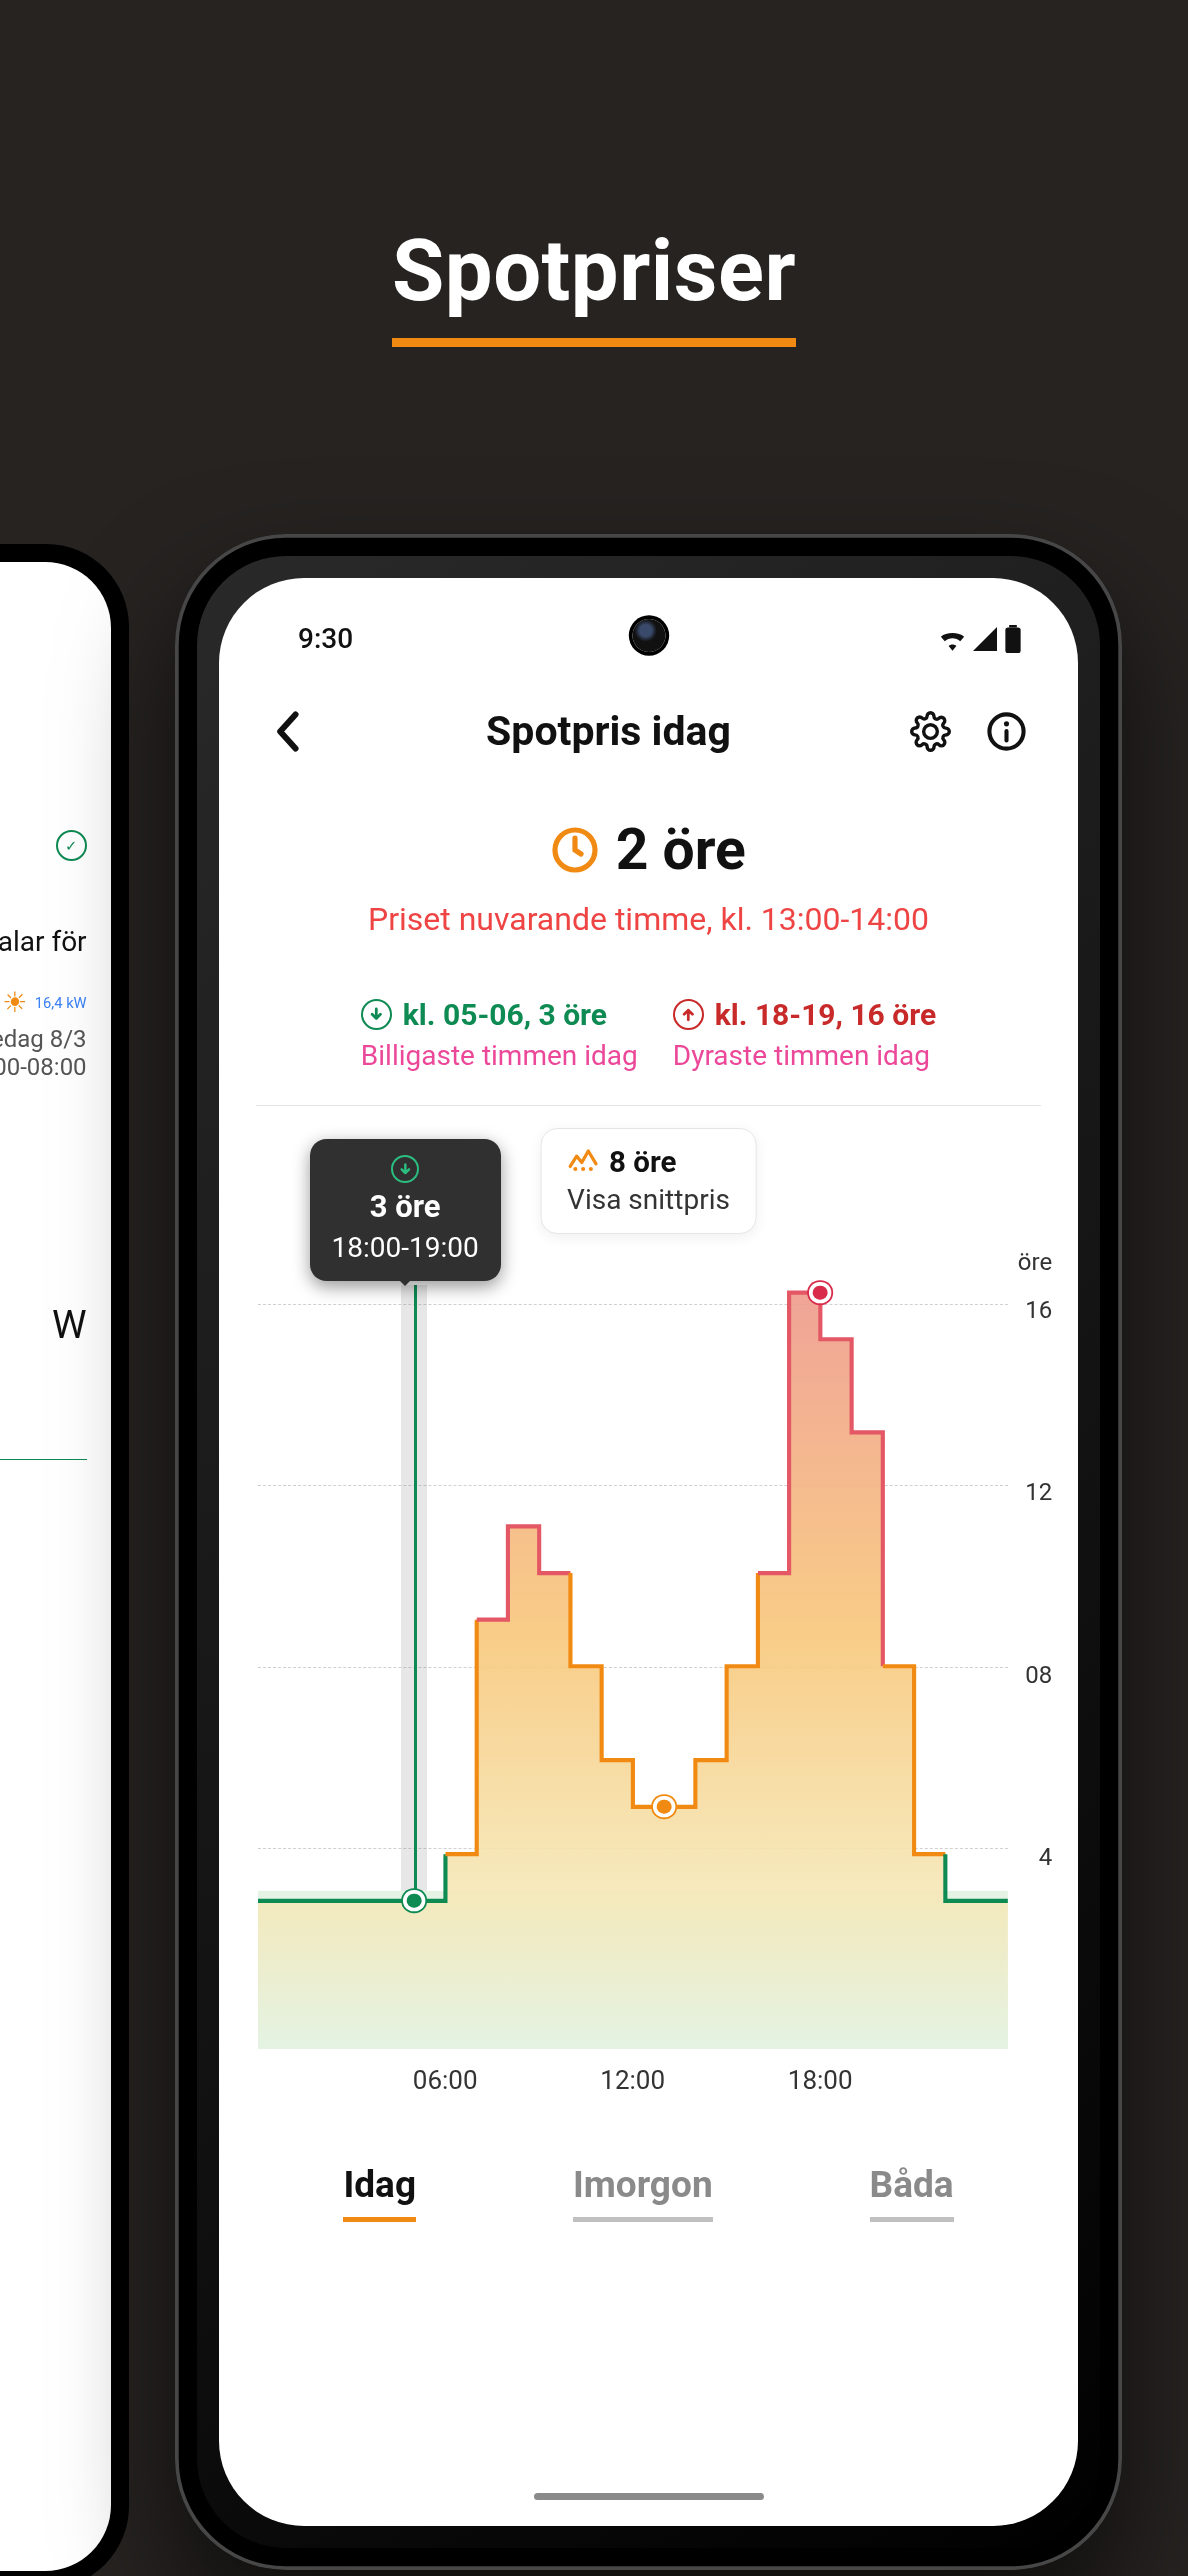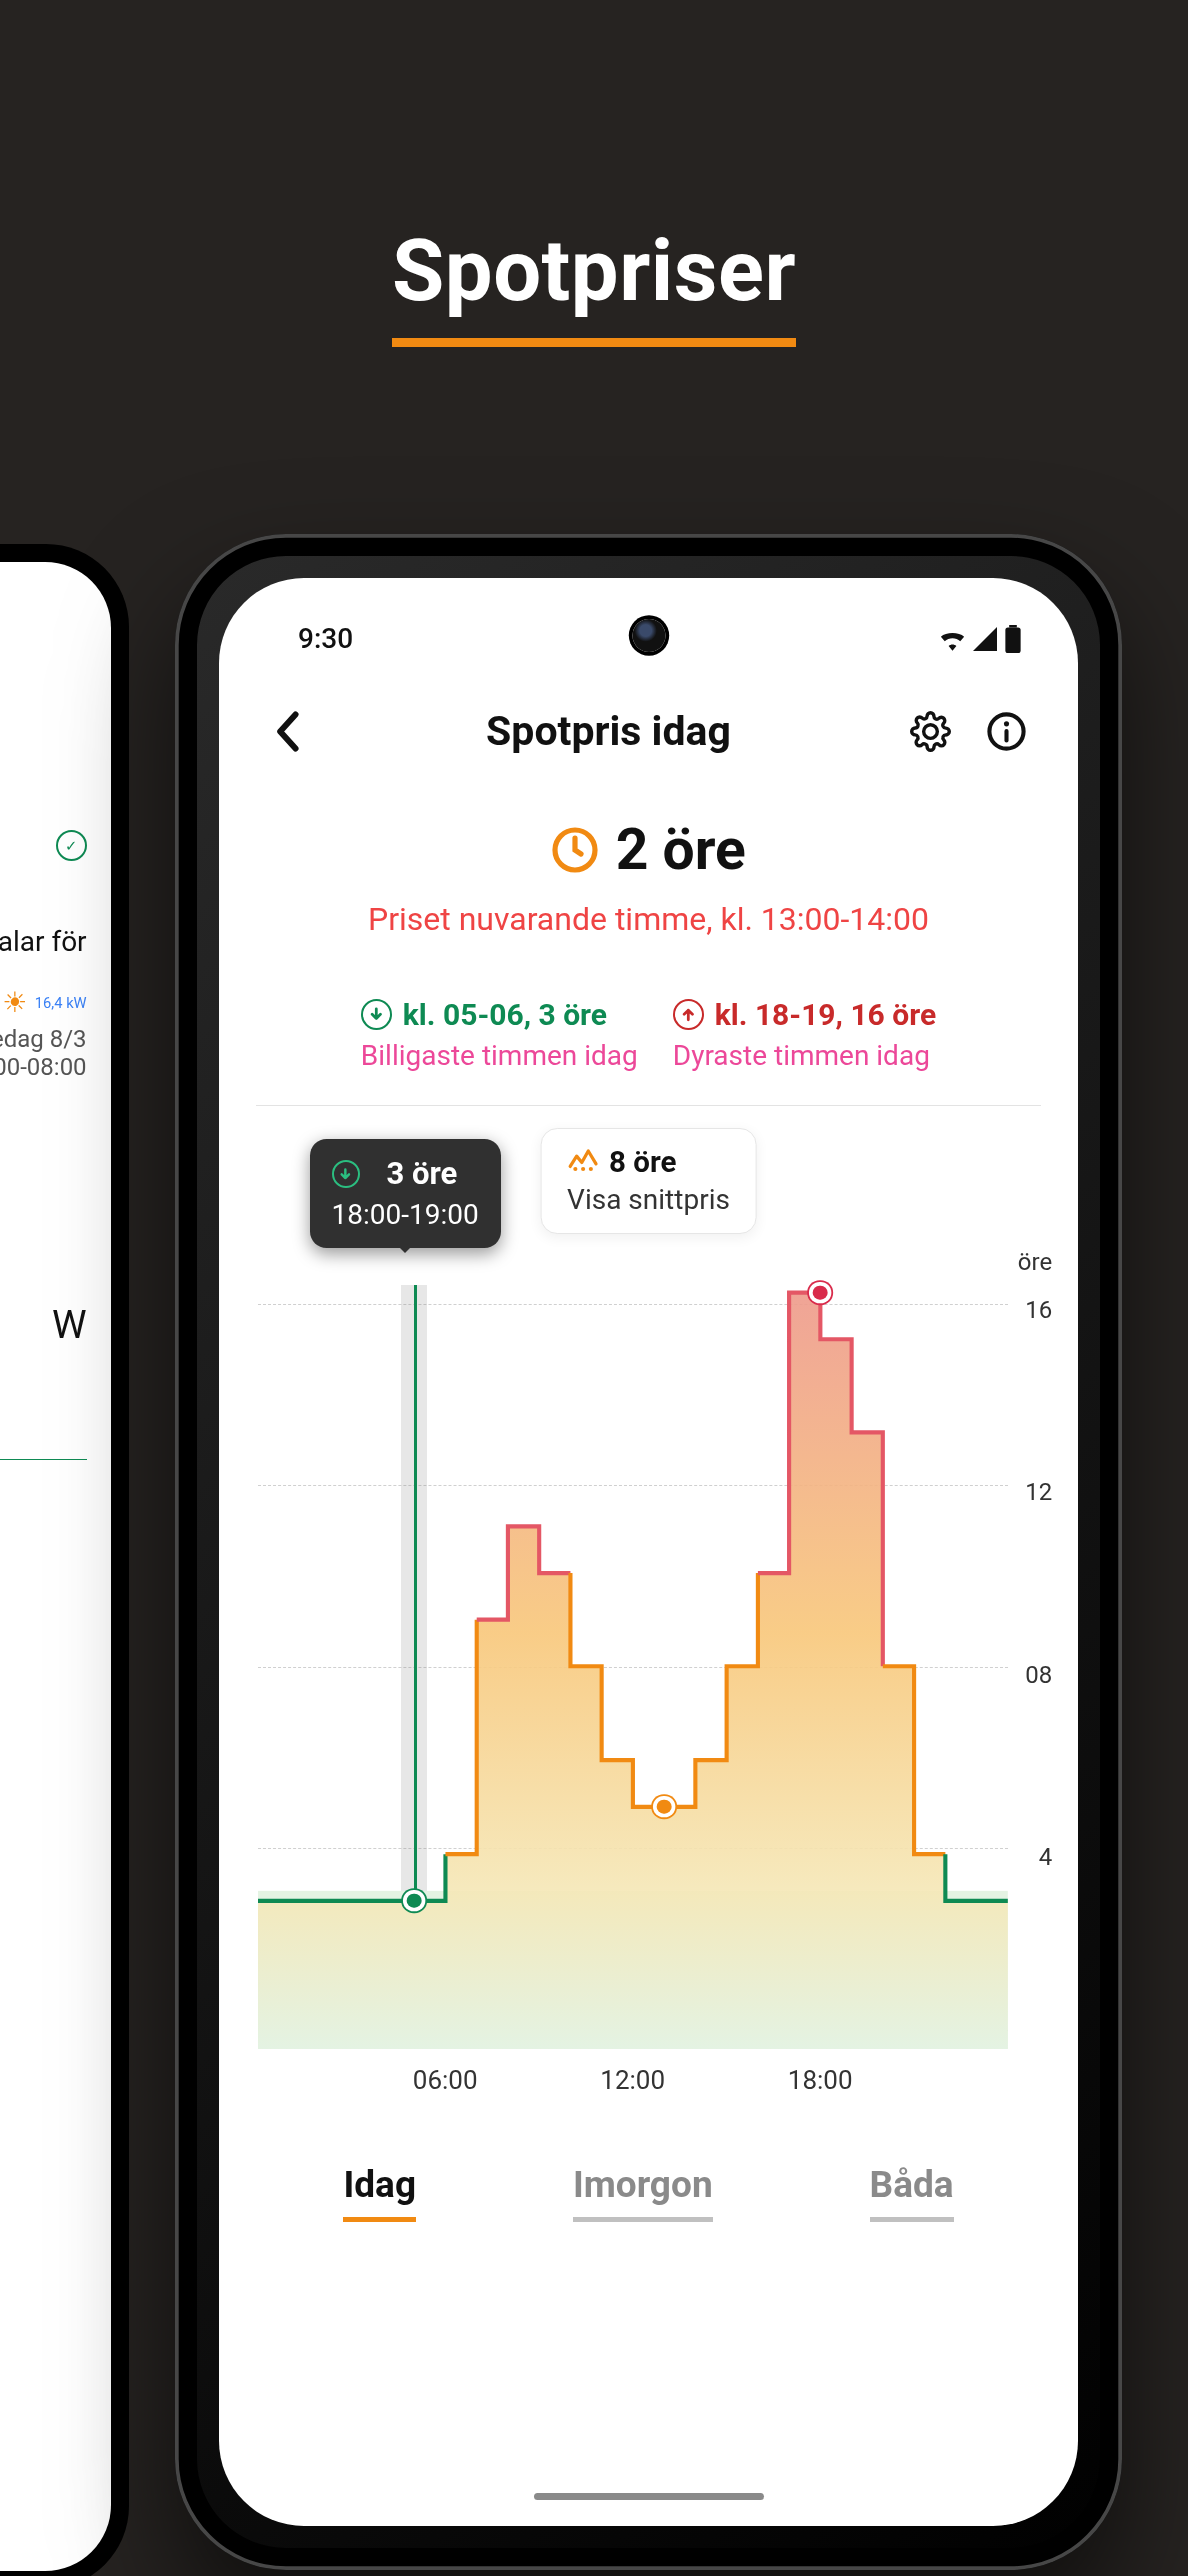--- a/index.html
+++ b/index.html
@@ -159,21 +159,21 @@
   .tooltip{
     position:absolute;top:11px;left:61px;
     background:#303030;color:#fff;border-radius:16.6px;
     padding:16.6px 22px;z-index:25;
     box-shadow:0 5.5px 16.6px rgba(0,0,0,.4);
   }
   .tooltip::after{
     content:"";position:absolute;left:50%;bottom:-14.7px;transform:translateX(-50%);
     border:9.2px solid transparent;border-top-color:#303030;
   }
-  .tt-price{display:flex;align-items:center;gap:27px;font-size:31px;font-weight:700;}
+  .tt-price{display:flex;align-items:center;gap:5px;font-size:31px;font-weight:700;flex-direction:column;}
   .tt-arrow{width:28px;height:28px;border:2.8px solid #2BBE80;border-radius:50%;display:inline-flex;align-items:center;justify-content:center;color:#2BBE80;}
   .tt-time{font-size:28px;margin-top:5.5px;}
 
   .y-unit{position:absolute;top:120px;right:-3.7px;font-size:24px;color:#333;}
   .y-tick{position:absolute;right:-3.7px;font-size:24px;color:#333;}
 
   .plot{
     position:absolute;inset:157px 41px 83px 9.2px;
   }
   .grid-line{position:absolute;left:0;right:0;height:0;border-top:1.8px dashed #d0d0d0;}

